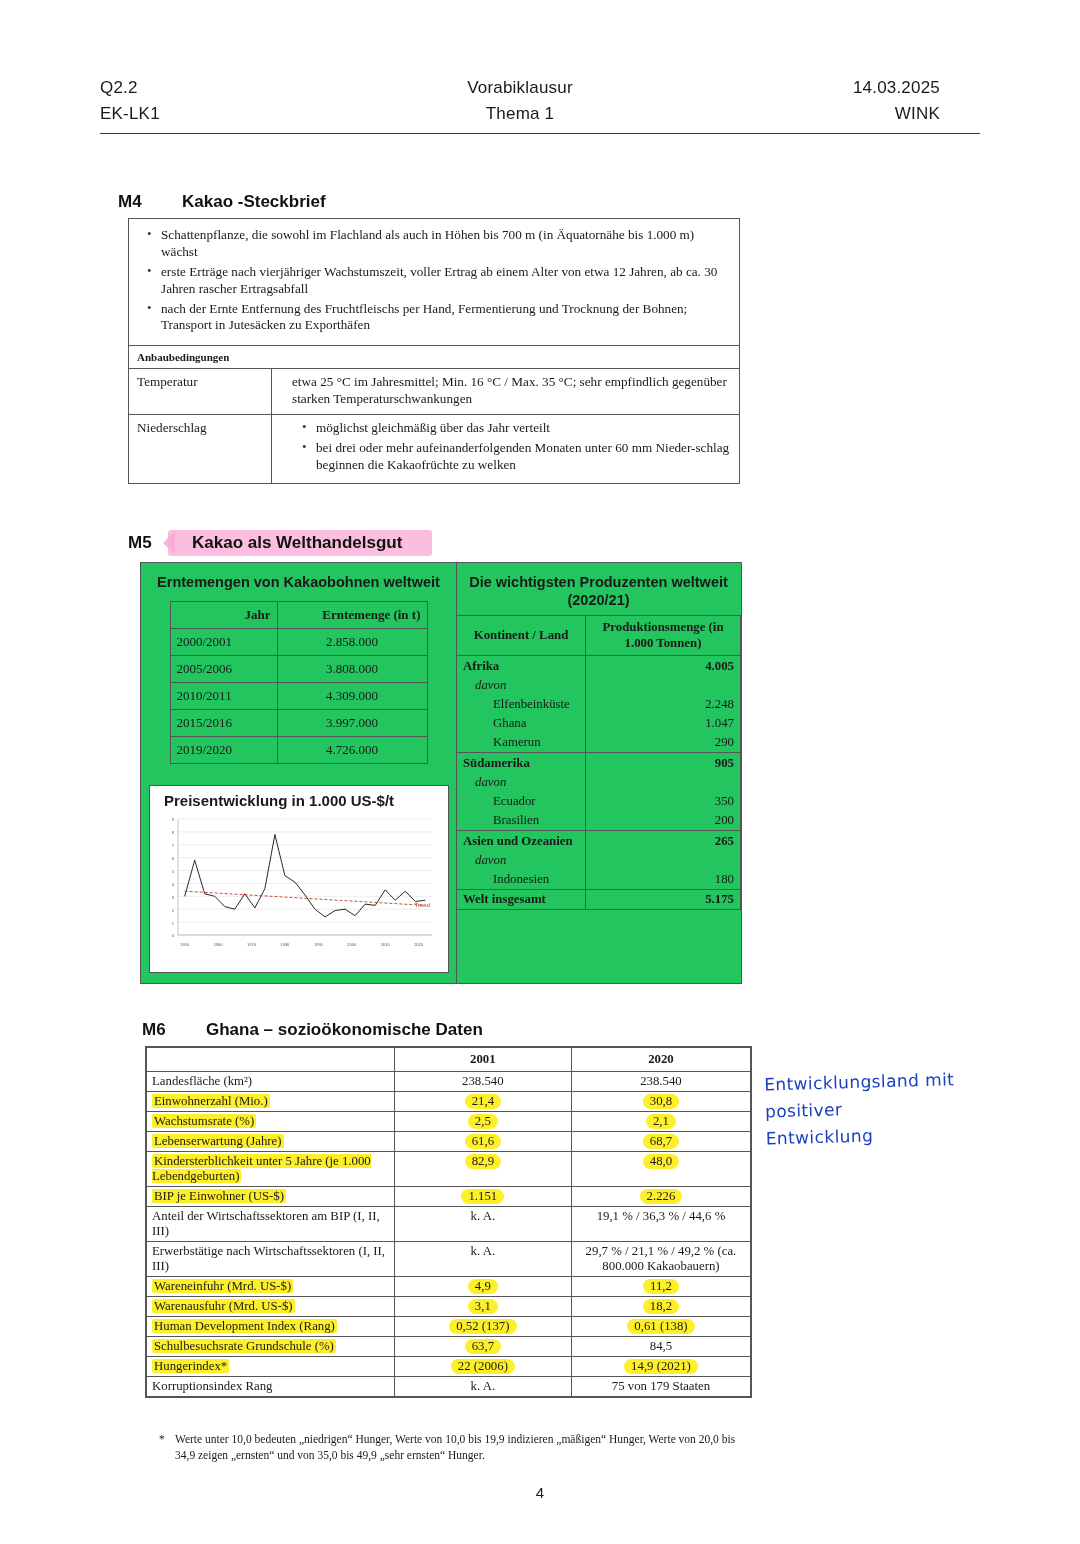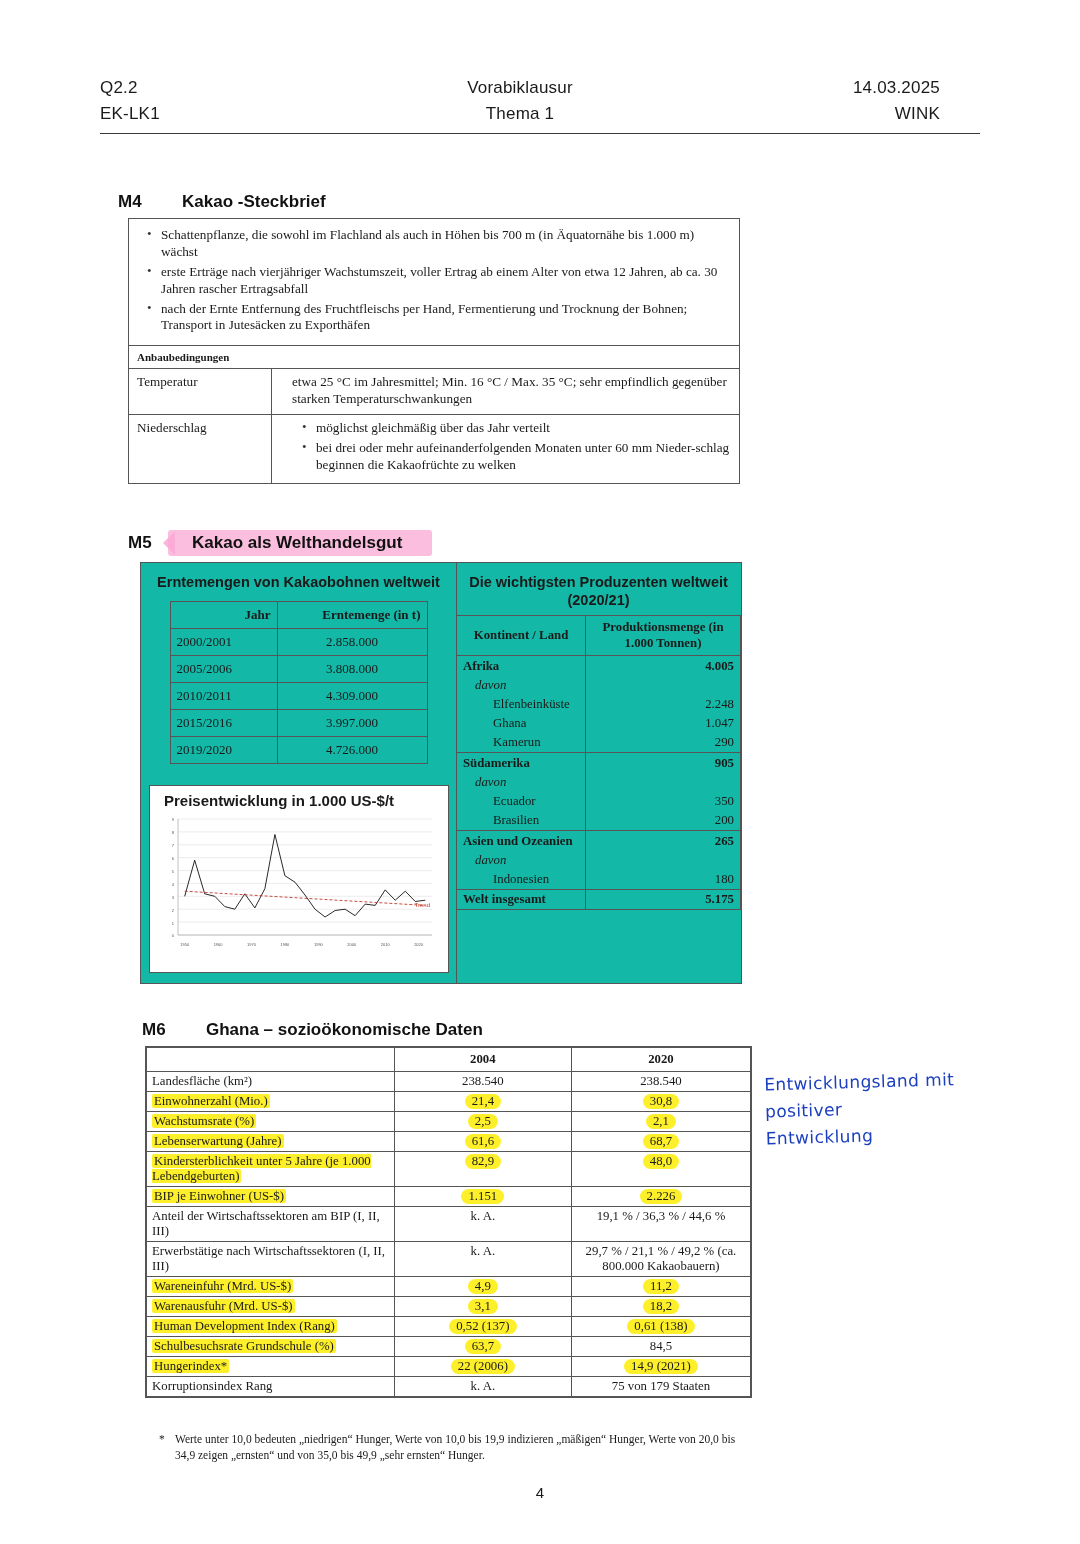--- a/index.html
+++ b/index.html
@@ -135,21 +135,21 @@
     border-right: 12px solid #f9a8d4;
     opacity: .85;
   }
   .m5box {
     position: absolute;
     left: 140px;
     top: 562px;
     width: 600px;
     height: 420px;
     border: 1px solid #555;
-    background: #14b8a6;
+    background: #22c55e;
   }
   .m5-left {
     position: absolute;
     left: 0; top: 0;
     width: 315px; height: 100%;
     border-right: 1px solid #555;
   }
   .m5-right {
     position: absolute;
     left: 315px; top: 0; right: 0; height: 100%;
@@ -488,21 +488,21 @@
 
   <div class="sec-title" style="left:142px; top:1020px;">
     <span class="num">M6</span><span>Ghana – sozioökonomische Daten</span>
   </div>
 
   <div class="m6box">
     <table class="m6">
       <thead>
         <tr>
           <th class="lbl"></th>
-          <th class="c">2004</th>
+          <th class="c">2001</th>
           <th class="c">2020</th>
         </tr>
       </thead>
       <tbody id="m6Body">
           <tr>
             <td class="lbl">Landesfläche (km²)</td>
             <td class="c">238.540</td>
             <td class="c">238.540</td>
           </tr>
           <tr>

